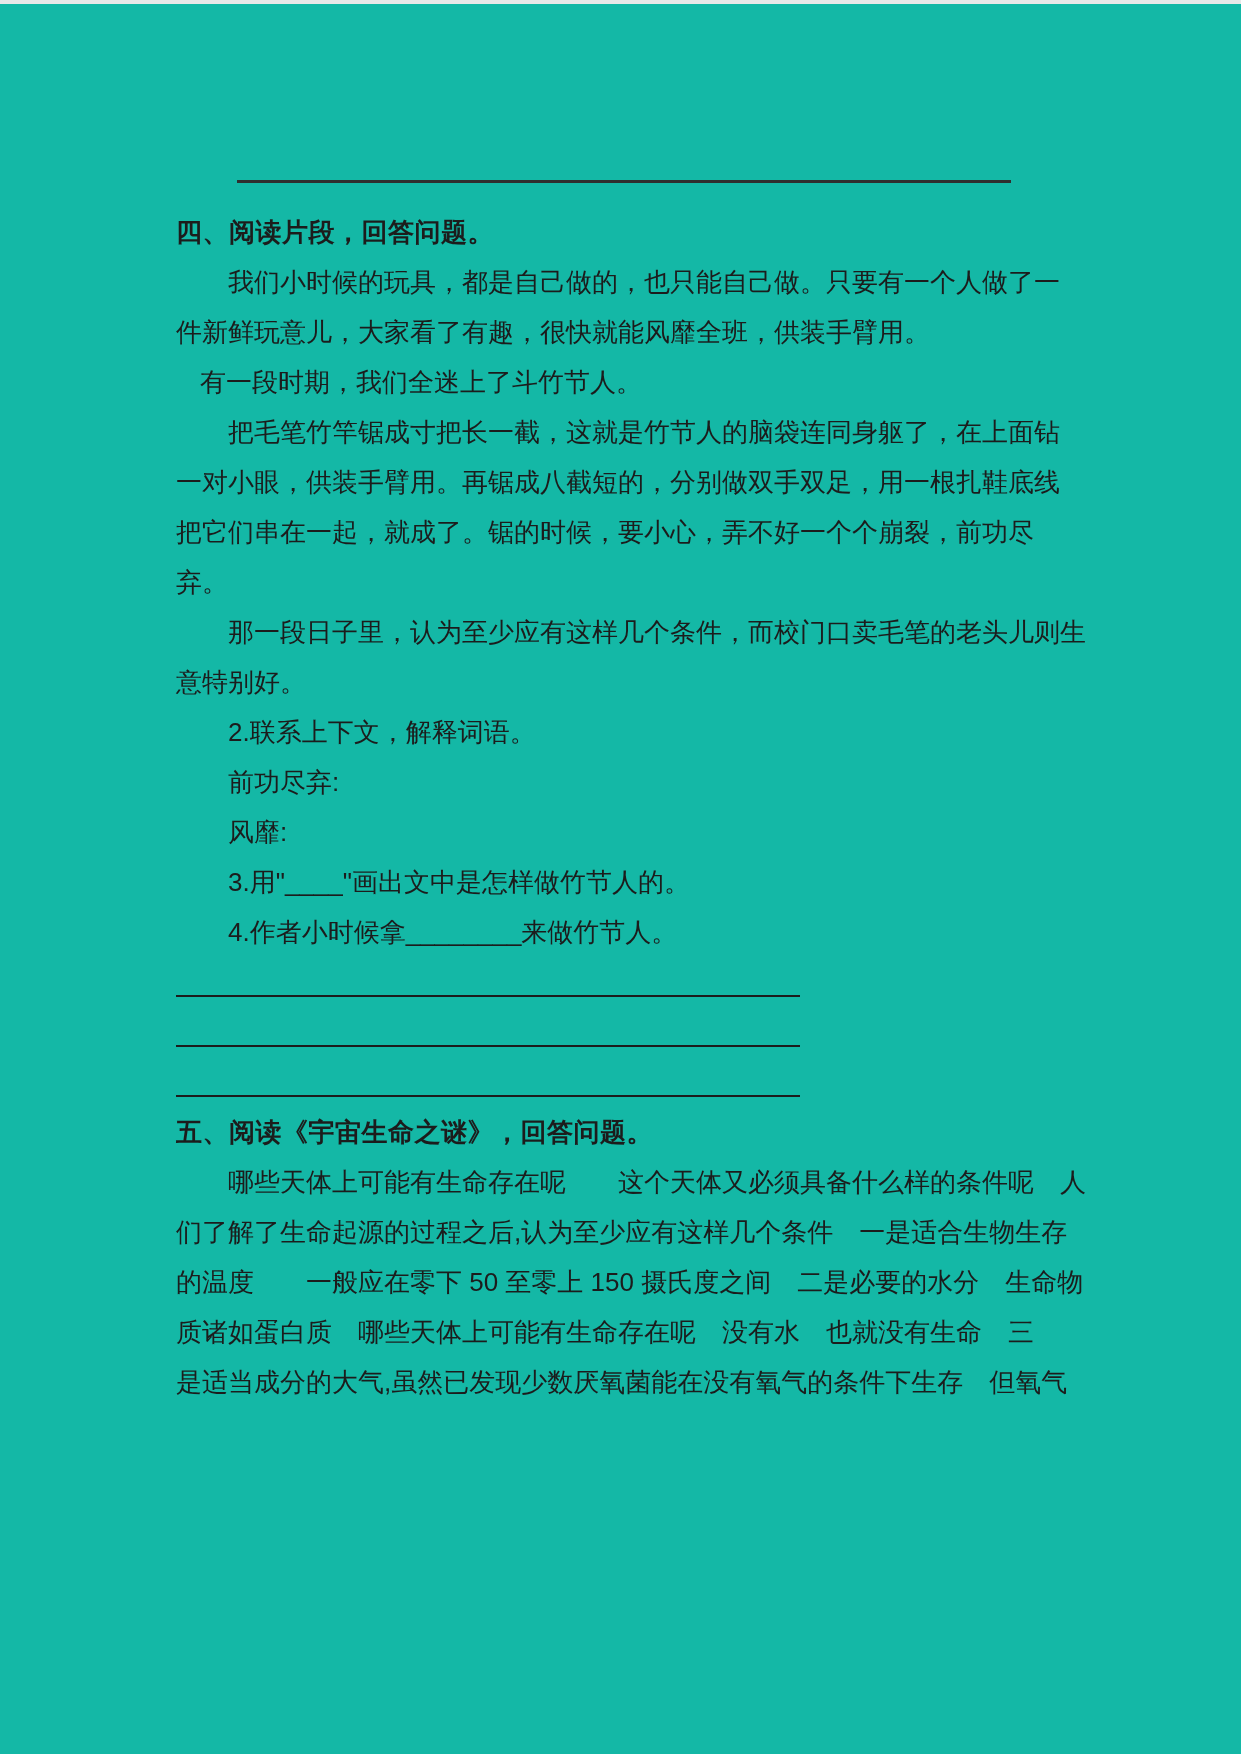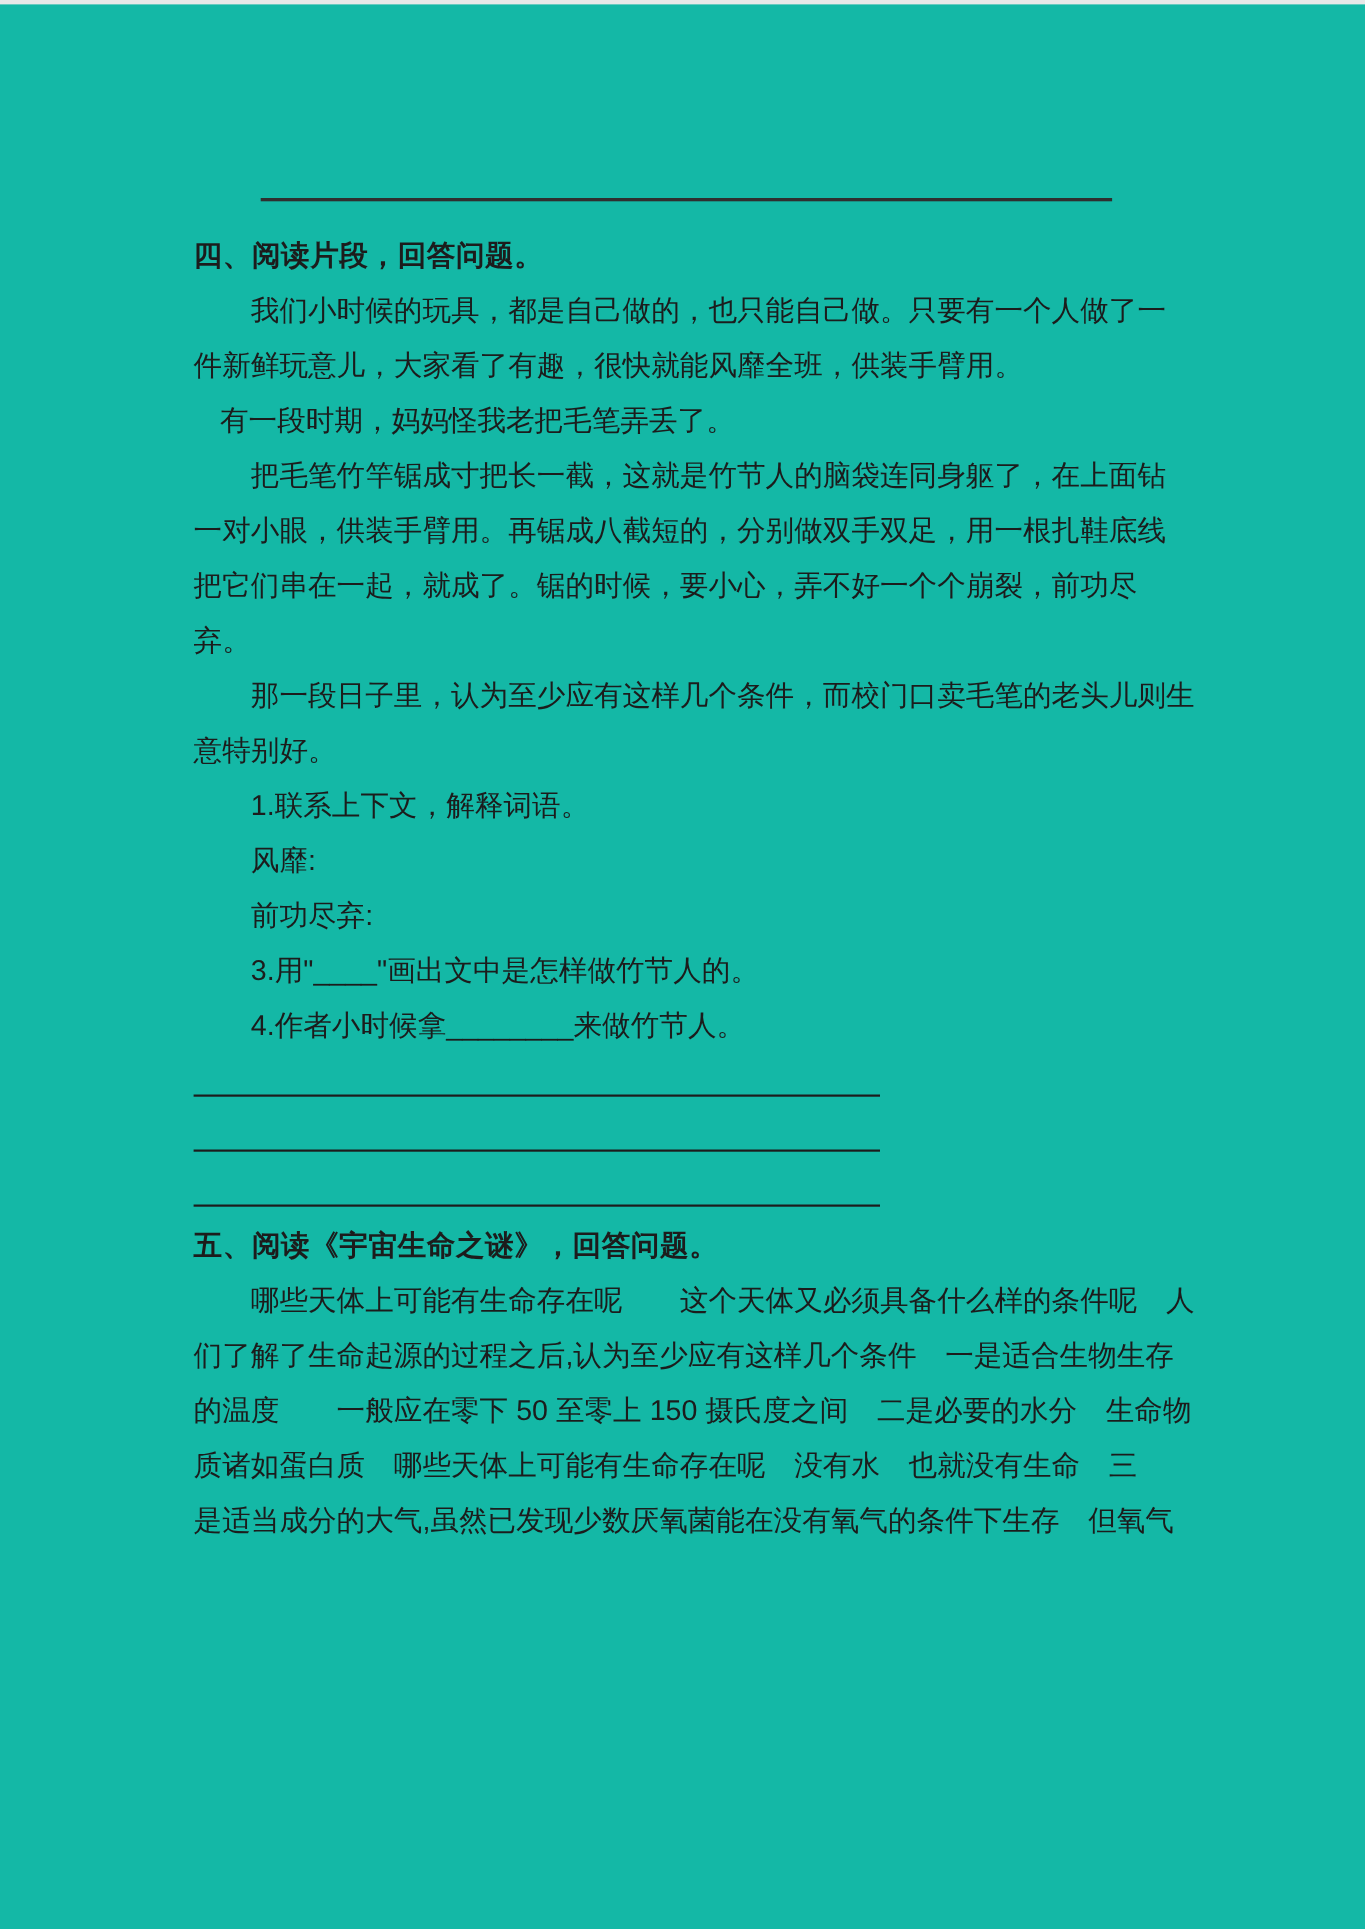--- a/index.html
+++ b/index.html
@@ -49,31 +49,31 @@
 <div class="page">
 
   <div class="top-rule"></div>
 
   <div class="content">
 
     <div class="line heading">四、阅读片段，回答问题。</div>
 
     <div class="line ind2">我们小时候的玩具，都是自己做的，也只能自己做。只要有一个人做了一</div>
     <div class="line">件新鲜玩意儿，大家看了有趣，很快就能风靡全班，供装手臂用。</div>
-    <div class="line ind1">有一段时期，妈妈怪我老把毛笔弄丢了。</div>
+    <div class="line ind1">有一段时期，我们全迷上了斗竹节人。</div>
     <div class="line ind2">把毛笔竹竿锯成寸把长一截，这就是竹节人的脑袋连同身躯了，在上面钻</div>
     <div class="line">一对小眼，供装手臂用。再锯成八截短的，分别做双手双足，用一根扎鞋底线</div>
     <div class="line">把它们串在一起，就成了。锯的时候，要小心，弄不好一个个崩裂，前功尽</div>
     <div class="line">弃。</div>
     <div class="line ind2">那一段日子里，认为至少应有这样几个条件，而校门口卖毛笔的老头儿则生</div>
     <div class="line">意特别好。</div>
 
-    <div class="line ind2">1.联系上下文，解释词语。</div>
+    <div class="line ind2">2.联系上下文，解释词语。</div>
+    <div class="line ind2">前功尽弃:</div>
     <div class="line ind2">风靡:</div>
-    <div class="line ind2">前功尽弃:</div>
     <div class="line ind2">3.用"____"画出文中是怎样做竹节人的。</div>
     <div class="line ind2">4.作者小时候拿________来做竹节人。</div>
 
     <div class="line blankline">
         <span class="blank-rule"></span>
       </div>
     <div class="line blankline">
         <span class="blank-rule"></span>
       </div>
     <div class="line blankline">

